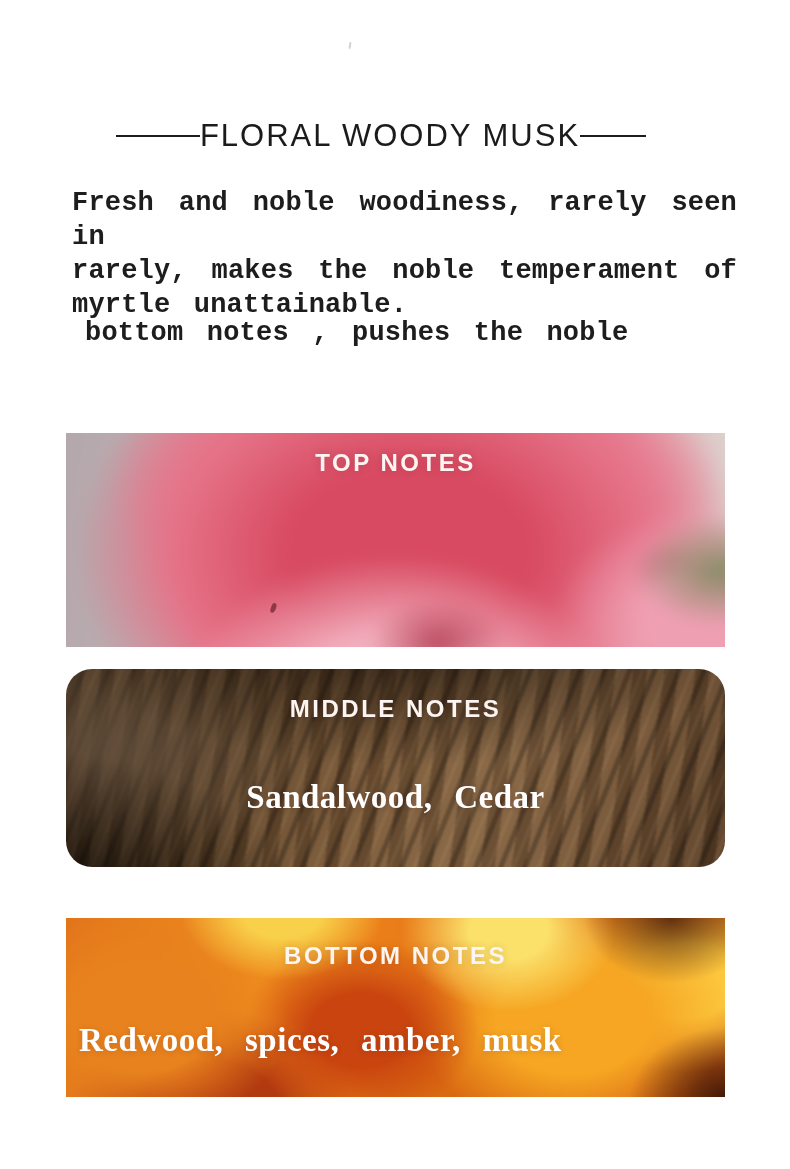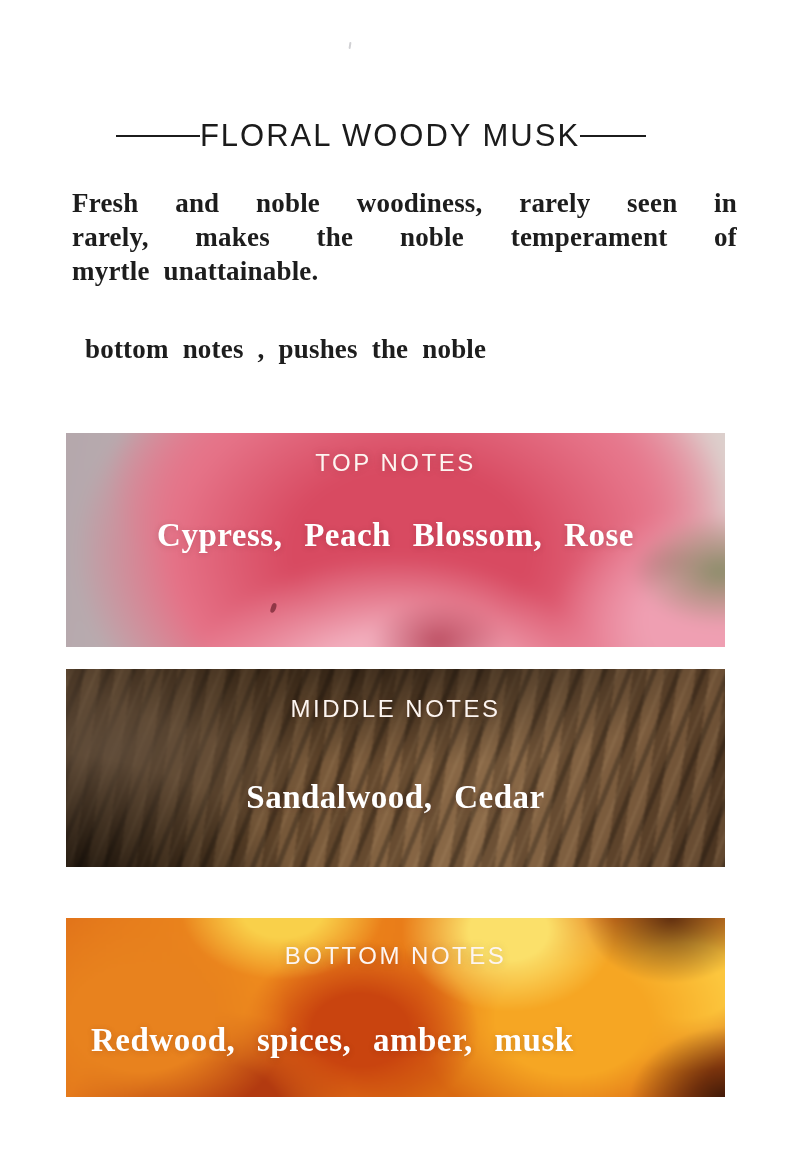--- a/index.html
+++ b/index.html
@@ -29,41 +29,41 @@
   .title-rule.left  { width:84px; }
   .title-rule.right { width:66px; }
   .page-title {
     font-size:31px; font-weight:500; letter-spacing:2px;
     color:#1b1b1b; white-space:nowrap;
   }
 
   
   .intro {
     position:absolute; left:72px; width:665px;
-    font-family:Liberation Serif, serif;
+    font-family:Liberation Mono, monospace;
     font-weight:700; font-size:27px; line-height:34px;
     color:#1d1d1d; letter-spacing:.2px; word-spacing:7px;
   }
   .intro.p1 { top:186px; }
   .intro.p2 { top:316px; }
   .intro .line.full { text-align:justify; text-align-last:justify; }
   .intro .line.partial { text-align:left; }
-  .intro .line.indent { padding-left:13px;margin-top:16px; }
+  .intro .line.indent { padding-left:13px; }
 
   
   .band {
     position:absolute; left:66px; width:659px;
     overflow:hidden;
   }
   .band .bg {
     position:absolute; inset:-24px;
     background-repeat:no-repeat; background-size:cover;
   }
   .band--rose  { top:433px; height:214px; }
-  .band--wood  { top:669px; height:198px; }
+  .band--wood  { top:669px; height:198px;border-radius:26px; }
   .band--amber { top:918px; height:179px; }
 
   .band--rose .bg {
     filter:blur(7px);
     background:
       radial-gradient(140px 90px at 96% 62%, rgba(125,138,95,.9), rgba(125,138,95,0) 62%),
       radial-gradient(220px 160px at 94% 80%, #ef9fb2 0 28%, rgba(239,159,178,0) 70%),
       radial-gradient(60px 44px at 89% 63%, rgba(118,30,42,.85), rgba(118,30,42,0) 70%),
       radial-gradient(95px 60px at 56% 89%, rgba(163,33,55,.7), rgba(163,33,55,0) 72%),
       radial-gradient(310px 210px at 50% 112%, #f2aebd 0 32%, rgba(242,174,189,0) 70%),
@@ -101,39 +101,39 @@
       radial-gradient(225px 165px at 75% 55%, #f6a623 0 34%, rgba(246,166,35,0) 70%),
       radial-gradient(185px 135px at 91% 38%, #fcc63d 0 28%, rgba(252,198,61,0) 68%),
       radial-gradient(205px 145px at 24% 96%, #b23a10 0 34%, rgba(178,58,16,0) 70%),
       radial-gradient(245px 165px at 60% 102%, #d96a12 0 34%, rgba(217,106,18,0) 72%),
       linear-gradient(95deg, #e0711a, #ef8c1d 30%, #e87918 55%, #d96414 80%, #c65413 100%);
   }
 
   .band-label {
     position:absolute; left:0; width:100%;
     text-align:center;
-    font-size:24px; font-weight:400; letter-spacing:2.5px;
+    font-size:24px; font-weight:700; letter-spacing:2.5px;
     color:#fdf5f1;
     text-shadow:0 0 8px rgba(60,20,20,.18);
   }
   .band--rose  .band-label { top:16px; }
   .band--wood  .band-label { top:26px; }
   .band--amber .band-label { top:24px; }
 
   .band-ingredients {
     position:absolute; left:0; width:100%;
     font-family:"Liberation Serif", serif;
     font-weight:700; font-size:33px; letter-spacing:.5px;
     word-spacing:13px; color:#ffffff;
     text-align:center;
     text-shadow:0 1px 6px rgba(80,20,30,.18);
   }
   .band--rose  .band-ingredients { top:84px; }
   .band--wood  .band-ingredients { top:110px; }
-  .band--amber .band-ingredients { top:104px; text-align:left; padding-left:25px; }
+  .band--amber .band-ingredients { top:104px; text-align:left; padding-left:13px; }
 </style>
 </head>
 <body>
 
 <div class="canvas">
 
   <div class="stray-mark"></div>
 
   <div class="title-row">
     <div class="title-rule left"></div>
@@ -148,21 +148,20 @@
   </div>
 
   <div class="intro p2">
     <div class="line partial indent">bottom notes , pushes the noble</div>
   </div>
 
   <div class="band band--rose">
     <div class="bg"></div>
     <div class="petal-speck"></div>
     <div class="band-label">TOP NOTES</div>
-    <div class="band-ingredients">Cypress, Peach Blossom, Rose</div>
   </div>
 
   <div class="band band--wood">
     <div class="bg"></div>
     <div class="band-label">MIDDLE NOTES</div>
     <div class="band-ingredients">Sandalwood, Cedar</div>
   </div>
 
   <div class="band band--amber">
     <div class="bg"></div>

